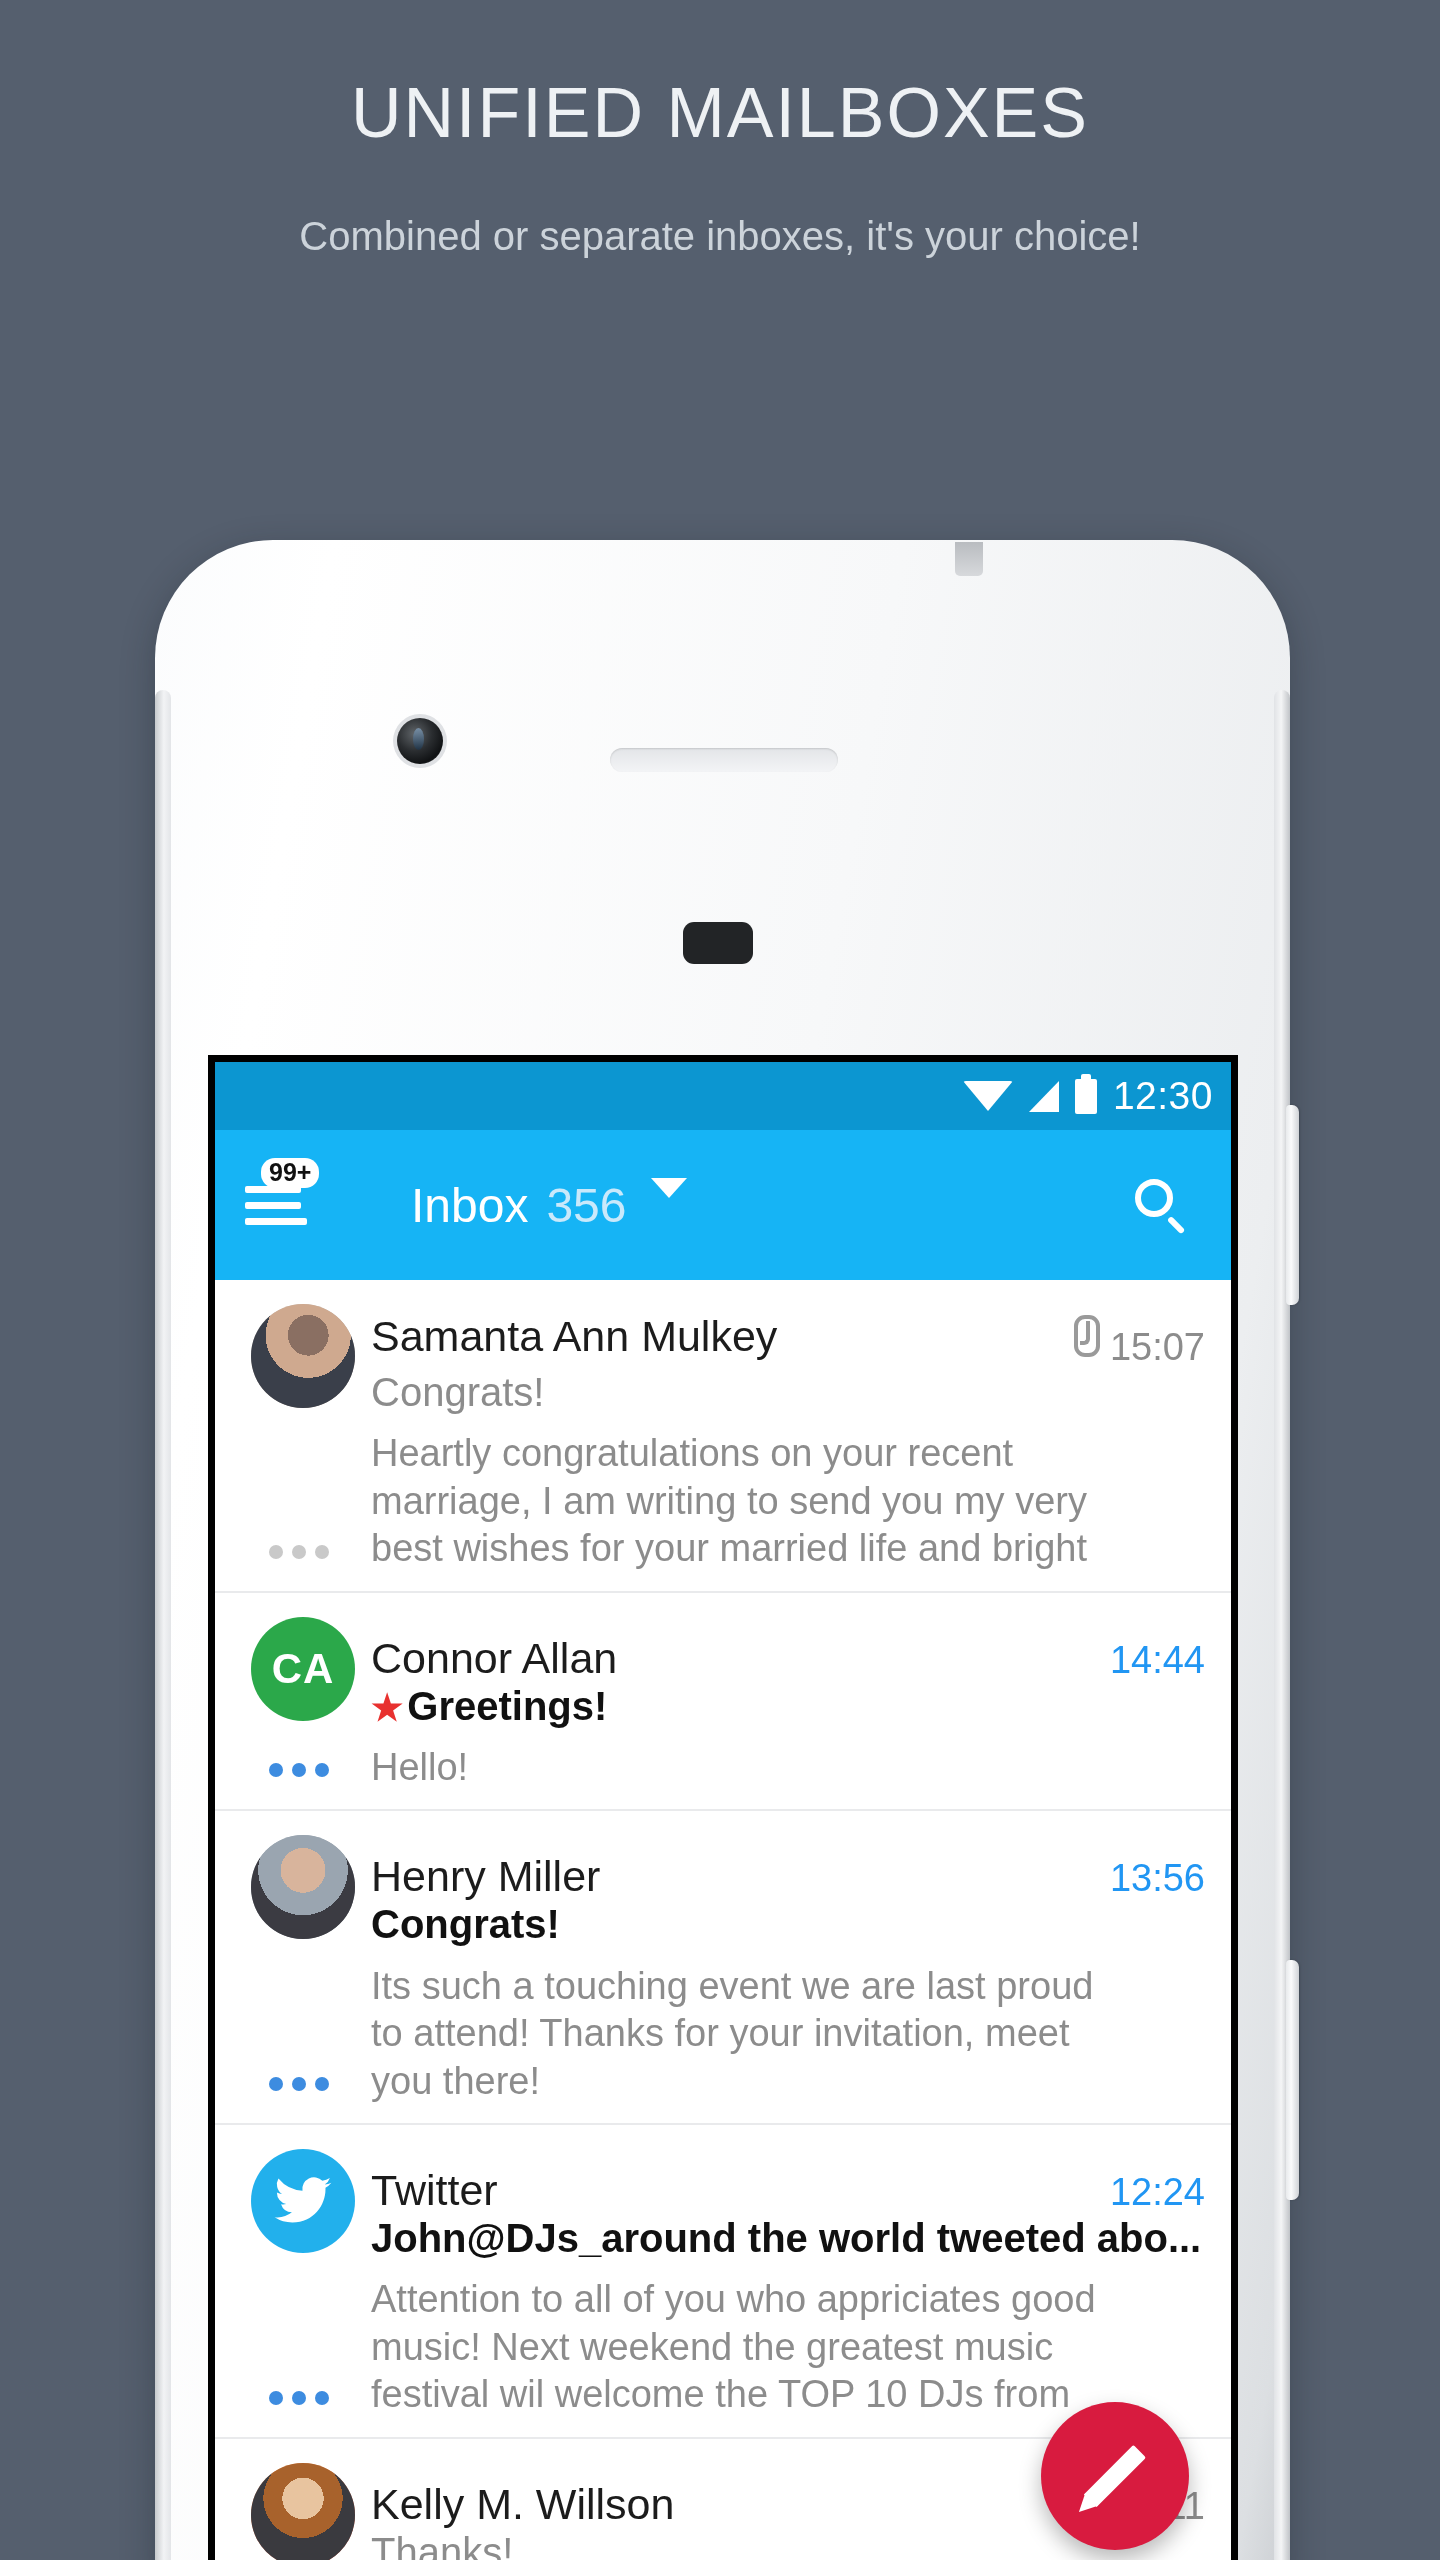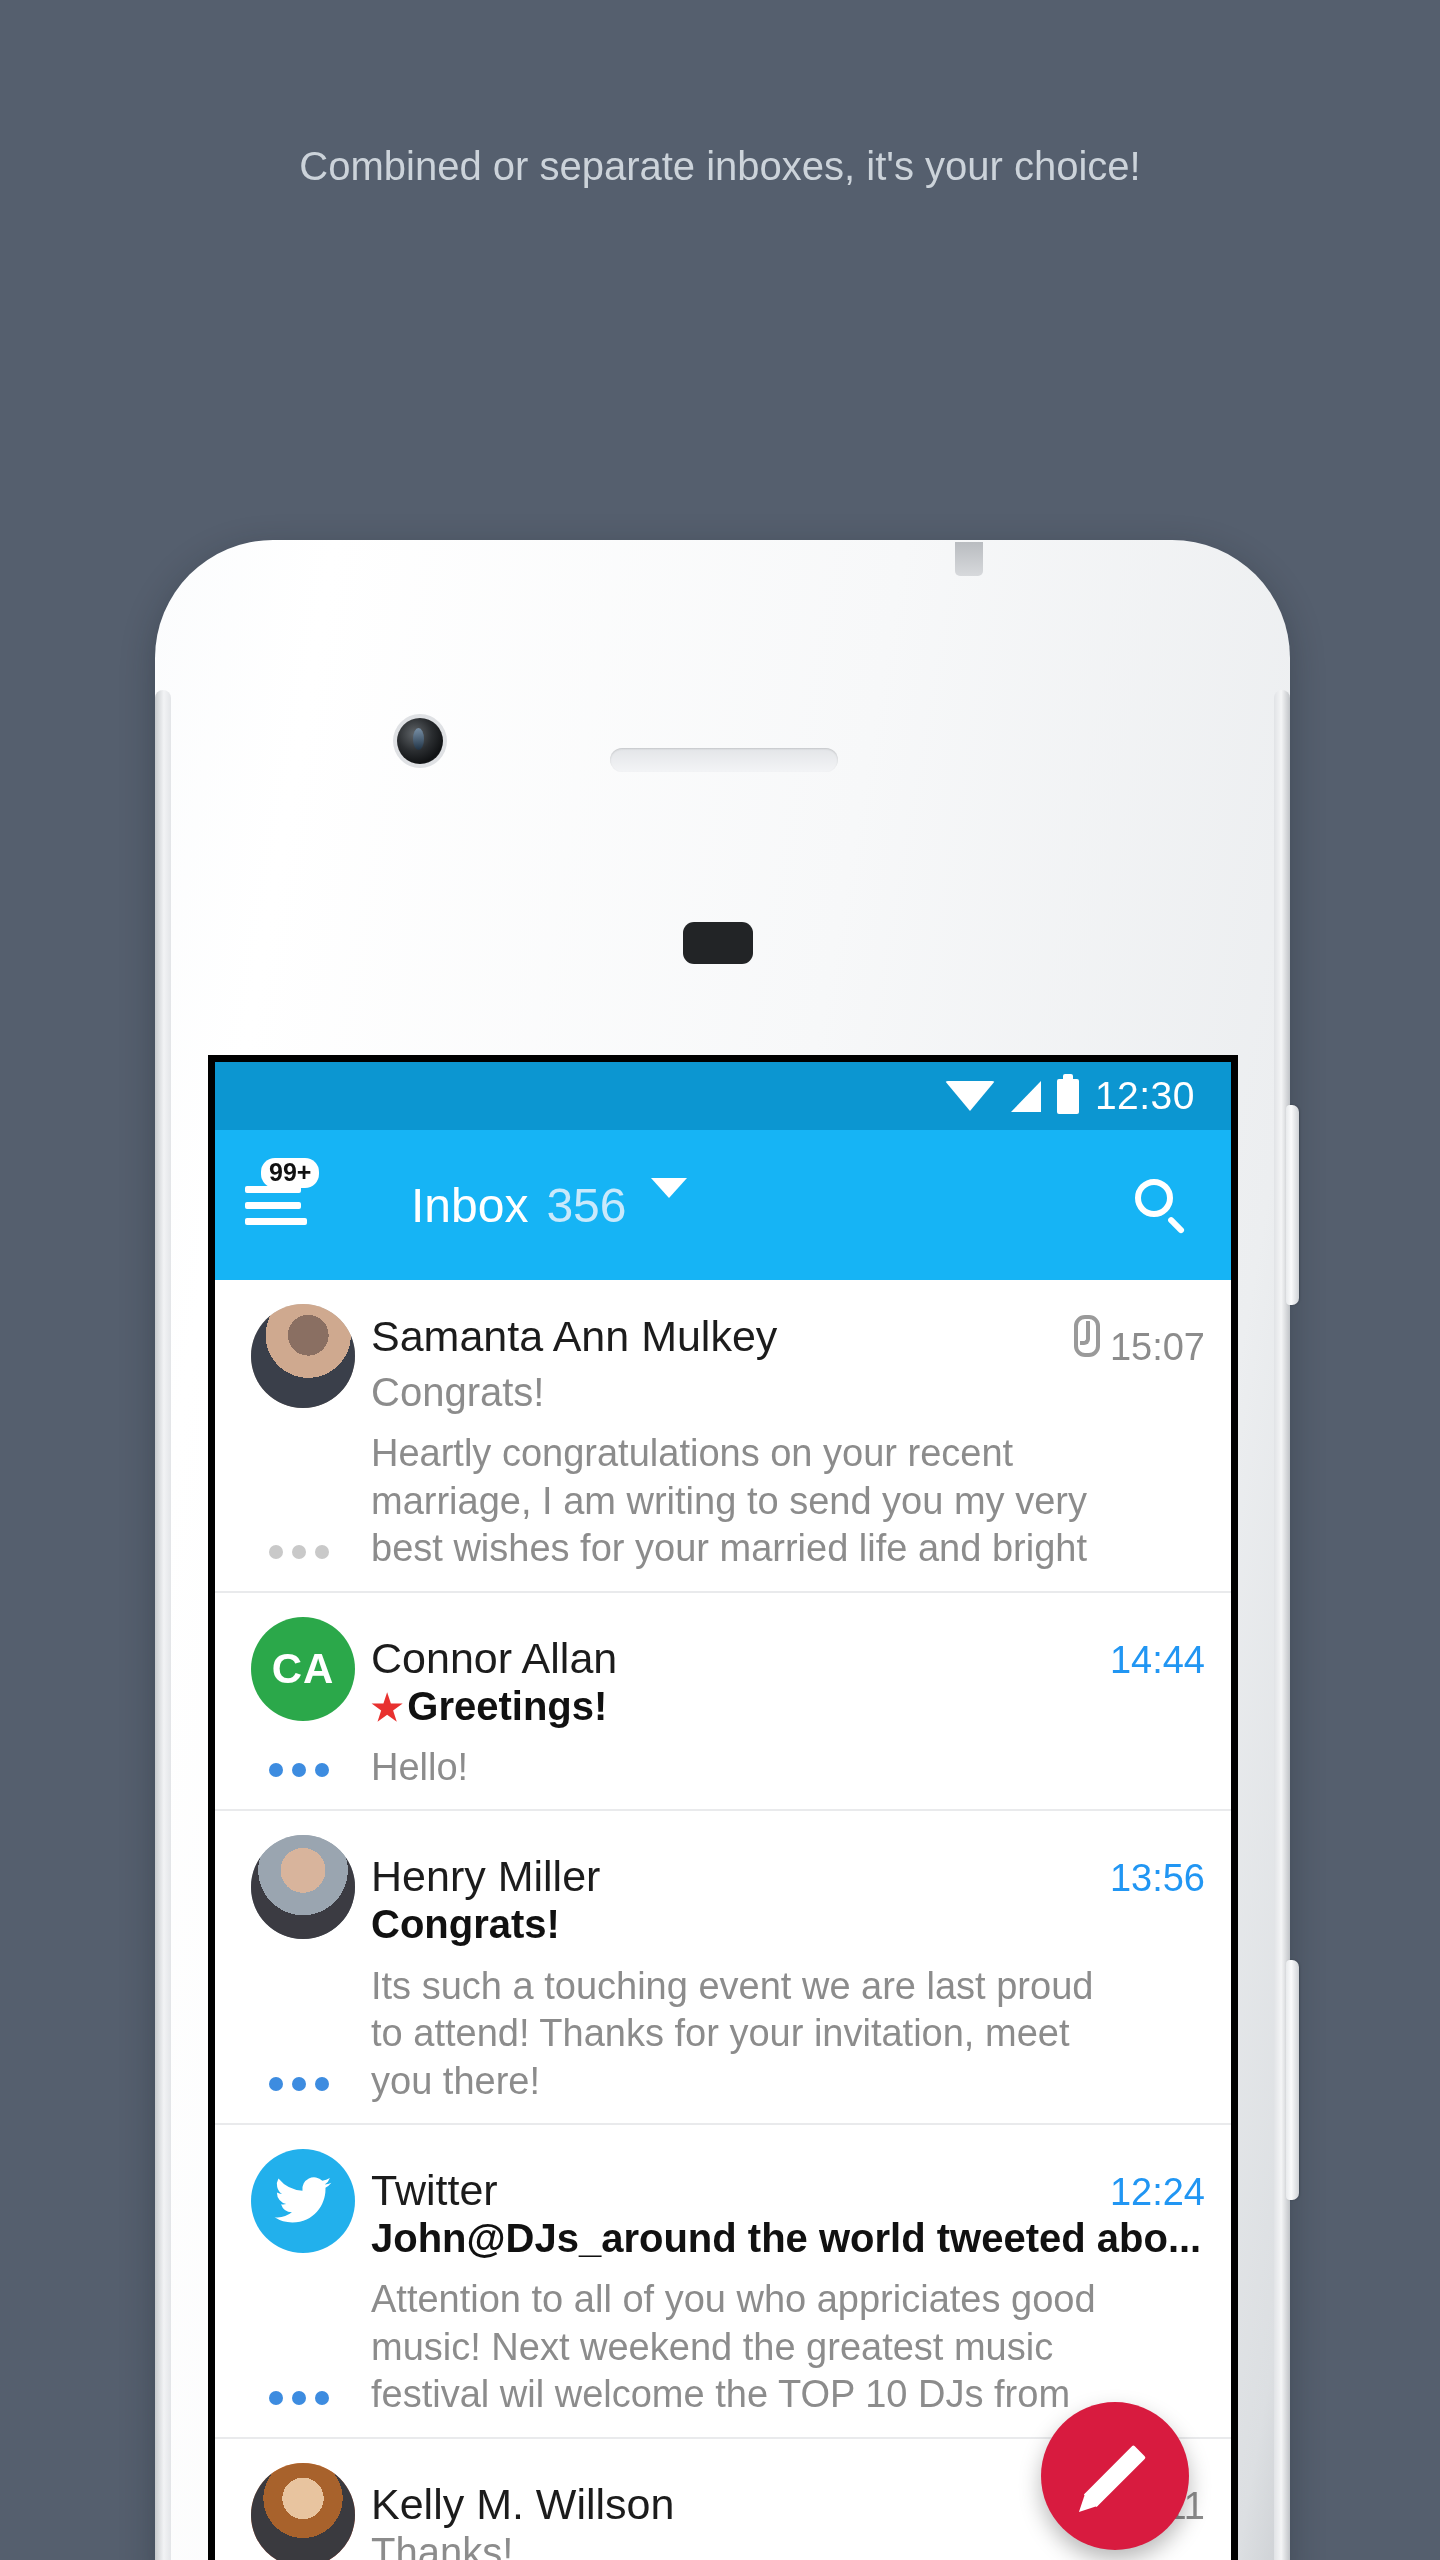--- a/index.html
+++ b/index.html
@@ -112,21 +112,21 @@
     position: relative;
     width: 1016px; height: 1538px;
     background: #ffffff;
     overflow: hidden;
   }
 
   
   .statusbar {
     height: 68px; background: #0c96d1;
     display: flex; align-items: center; justify-content: flex-end;
-    padding-right: 36px; gap: 16px;
+    padding-right: 18px; gap: 16px;
   }
   .ic-wifi {
     width: 0; height: 0;
     border-left: 25px solid transparent;
     border-right: 25px solid transparent;
     border-top: 30px solid #fff;
     border-radius: 3px;
   }
   .ic-signal {
     width: 0; height: 0;
@@ -266,20 +266,21 @@
     width:0;height:0;
     border-left: 9px solid transparent;
     border-right: 9px solid transparent;
     border-top: 18px solid #fff;
   }
 </style>
 </head>
 <body>
 
 <div class="promo-head">
+  <div class="promo-title">UNIFIED MAILBOXES</div>
   <div class="promo-sub">Combined or separate inboxes, it's your choice!</div>
 </div>
 
 <div class="phone">
   <div class="phone-body"></div>
   <div class="rail-l"></div>
   <div class="rail-r"></div>
   <div class="antenna"></div>
   <div class="btn-power"></div>
   <div class="btn-vol"></div>

